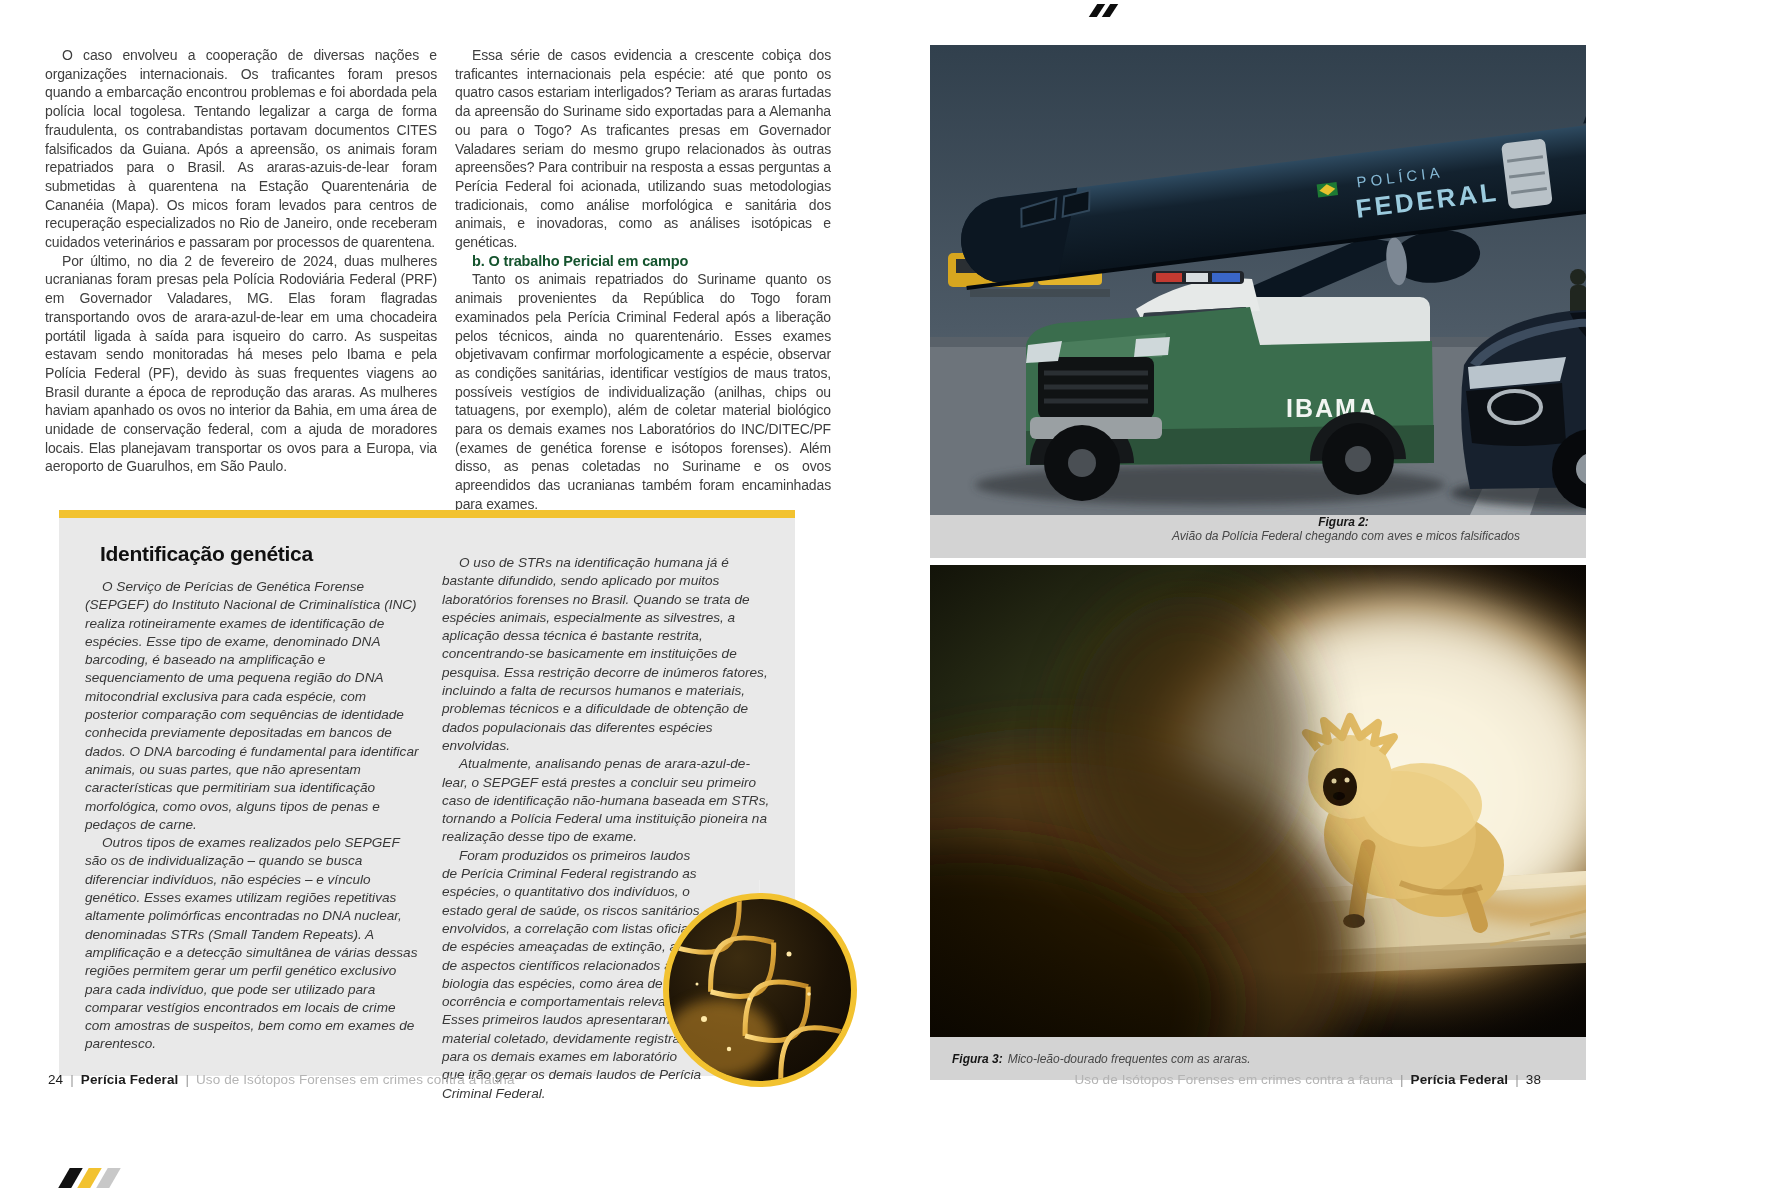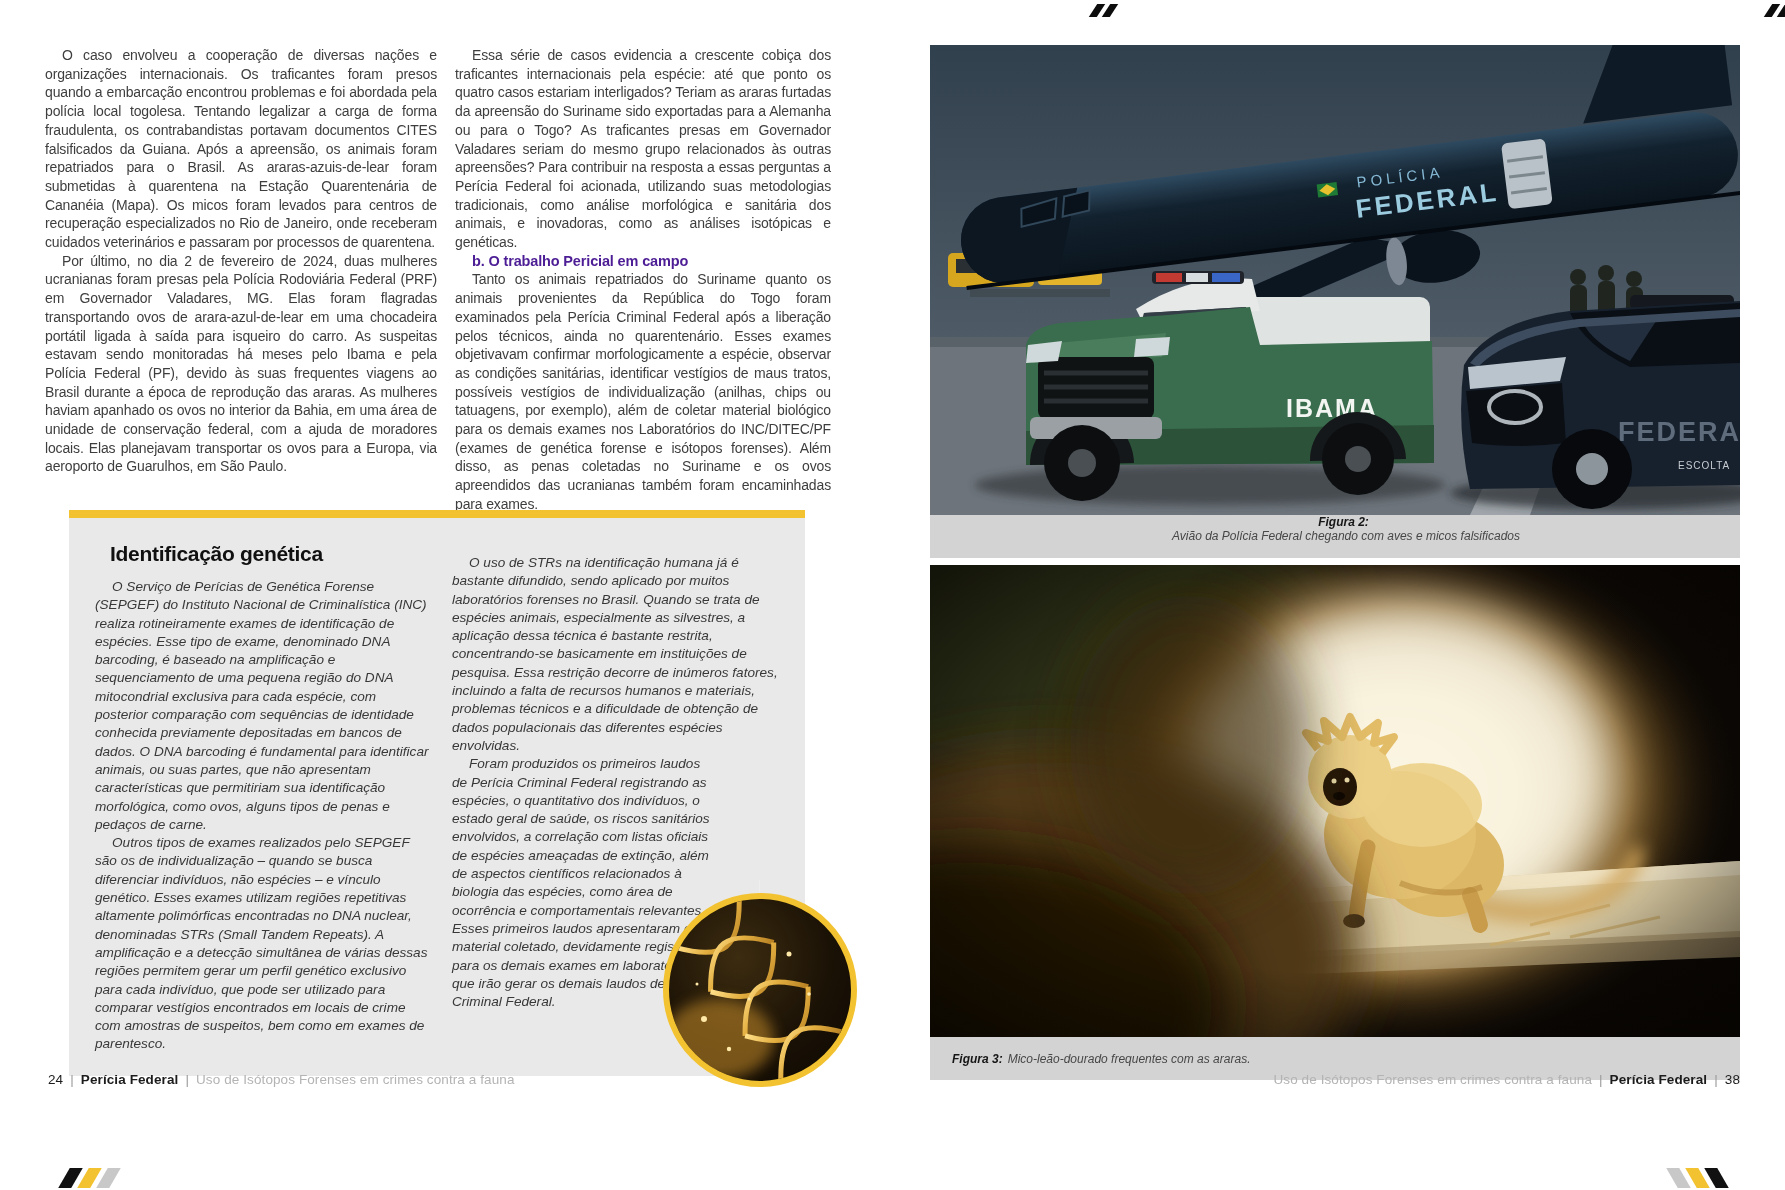--- a/index.html
+++ b/index.html
@@ -1,29 +1,29 @@
 <!DOCTYPE html>
 <html lang="pt-BR"><head>
 <meta charset="utf-8">
 <style>
   html,body{margin:0;padding:0;background:#ffffff;}
   #spread{
-    position:relative;width:1785px;height:1190px;background:#ffffff;overflow:hidden;
+    position:relative;width:1586px;height:1190px;background:#ffffff;overflow:hidden;
     font-family:"Liberation Sans",sans-serif;color:#3e3e3e;
     -webkit-hyphens:auto;hyphens:auto;
   }
   
   .col{position:absolute;text-align:justify;font-size:14px;line-height:18.7px;letter-spacing:-0.15px;color:#3e3e3e;}
   .col p{margin:0;text-indent:17px;}
   #col1{left:45px;top:46px;width:392px;}
   #col2{left:455px;top:46px;width:376px;}
-  .subhead{font-weight:bold;color:#4c1d95;margin:0;text-indent:15px;text-align:left;font-size:14.5px;}
+  .subhead{font-weight:bold;color:#14532d;margin:0;text-indent:15px;text-align:left;font-size:14.5px;}
   
   #genbox{
-    position:absolute;left:69px;top:510px;width:736px;height:566px;
+    position:absolute;left:59px;top:510px;width:736px;height:566px;
     background:#e9e9e9;border-top:8px solid #f2c230;box-sizing:border-box;
   }
   #genbox h2{position:absolute;left:41px;top:24px;margin:0;font-size:21px;letter-spacing:-0.3px;color:#101010;}
   .boxcol{position:absolute;font-style:italic;font-size:13.6px;line-height:18.3px;color:#383838;text-align:left;}
   .boxcol p{margin:0;text-indent:17px;}
   #boxc1{left:26px;top:60px;width:334px;}
   #boxc2{left:383px;top:36px;width:330px;}
   .dna-spacer{float:right;width:100px;height:200px;margin:75px -38px 0 8px;}
   
   #dna-circle{
@@ -86,20 +86,21 @@
   </div>
 
   <div id="genbox">
     <h2>Identificação genética</h2>
     <div class="boxcol" id="boxc1">
       <p>O Serviço de Perícias de Genética Forense (SEPGEF) do Instituto Nacional de Criminalística (INC) realiza rotineiramente exames de identificação de espécies. Esse tipo de exame, denominado DNA barcoding, é baseado na amplificação e sequenciamento de uma pequena região do DNA mitocondrial exclusiva para cada espécie, com posterior comparação com sequências de identidade conhecida previamente depositadas em bancos de dados. O DNA barcoding é fundamental para identificar animais, ou suas partes, que não apresentam características que permitiriam sua identificação morfológica, como ovos, alguns tipos de penas e pedaços de carne.</p>
       <p>Outros tipos de exames realizados pelo SEPGEF são os de individualização – quando se busca diferenciar indivíduos, não espécies – e vínculo genético. Esses exames utilizam regiões repetitivas altamente polimórficas encontradas no DNA nuclear, denominadas STRs (Small Tandem Repeats). A amplificação e a detecção simultânea de várias dessas regiões permitem gerar um perfil genético exclusivo para cada indivíduo, que pode ser utilizado para comparar vestígios encontrados em locais de crime com amostras de suspeitos, bem como em exames de parentesco.</p>
     </div>
     <div class="boxcol" id="boxc2">
       <p>O uso de STRs na identificação humana já é bastante difundido, sendo aplicado por muitos laboratórios forenses no Brasil. Quando se trata de espécies animais, especialmente as silvestres, a aplicação dessa técnica é bastante restrita, concentrando-se basicamente em instituições de pesquisa. Essa restrição decorre de inúmeros fatores, incluindo a falta de recursos humanos e materiais, problemas técnicos e a dificuldade de obtenção de dados populacionais das diferentes espécies envolvidas.</p>
+      <p>Atualmente, analisando penas de arara-azul-de-lear, o SEPGEF está prestes a concluir seu primeiro caso de identificação não-humana baseada em STRs, tornando a Polícia Federal uma instituição pioneira na realização desse tipo de exame.</p>
       <p><span class="dna-spacer"></span><span>Foram produzidos os primeiros laudos de Perícia Criminal Federal registrando as espécies, o quantitativo dos indivíduos, o estado geral de saúde, os riscos sanitários envolvidos, a correlação com listas oficiais de espécies ameaçadas de extinção, além de aspectos científicos relacionados à biologia das espécies, como área de ocorrência e comportamentais relevantes. Esses primeiros laudos apresentaram o material coletado, devidamente registrado, para os demais exames em laboratório que irão gerar os demais laudos de Perícia Criminal Federal.</span></p>
     </div>
   </div>
 
   <div class="crosshair" id="cross-v"></div>
   <div class="crosshair" id="cross-h"></div>
 
   <div id="dna-circle">
     <svg width="182" height="182" viewBox="0 0 182 182">
       <defs>

